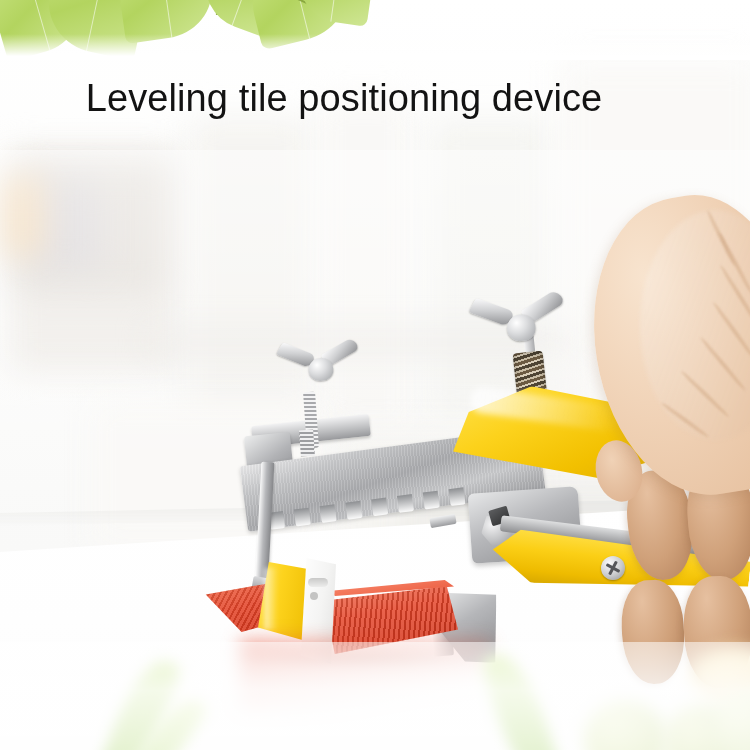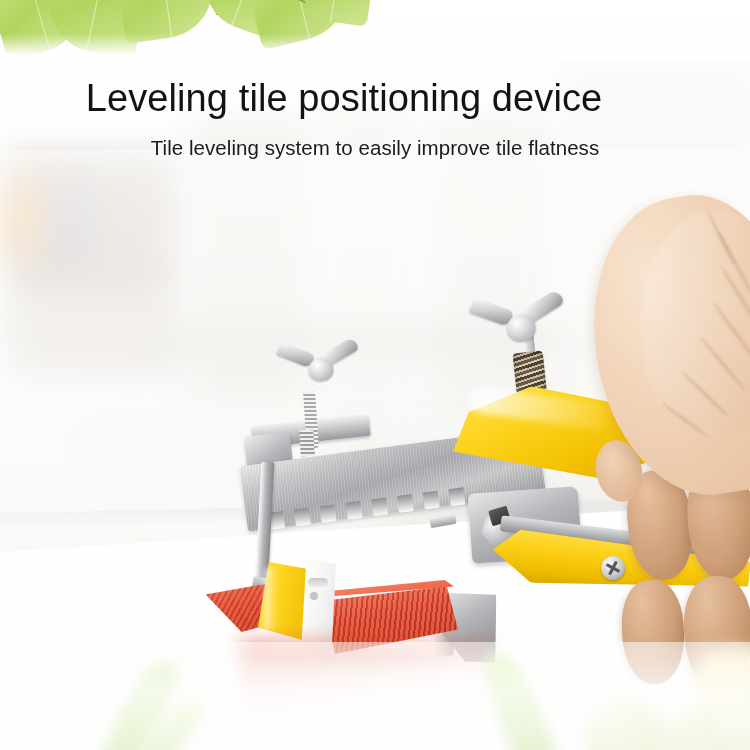--- a/index.html
+++ b/index.html
@@ -423,21 +423,20 @@
     <div class="leaf lf3"></div>
     <div class="stem st1"></div>
     <div class="leaf lf4"></div>
     <div class="leaf lf5"></div>
     <div class="stem st2"></div>
     <div class="leaf lf6"></div>
     <div class="fade"></div>
   </div>
 
   <div class="headline">Leveling tile positioning device</div>
-  <div class="subline">Tile leveling system to easily improve tile flatness</div>
 
   <div class="tool">
 
     <div class="clamp-plate"></div>
     <div class="clamp-block"></div>
 
     <div class="bolt-shaft"></div>
     <div class="bolt-shaft2"></div>
 
     <div class="steel-bar">

